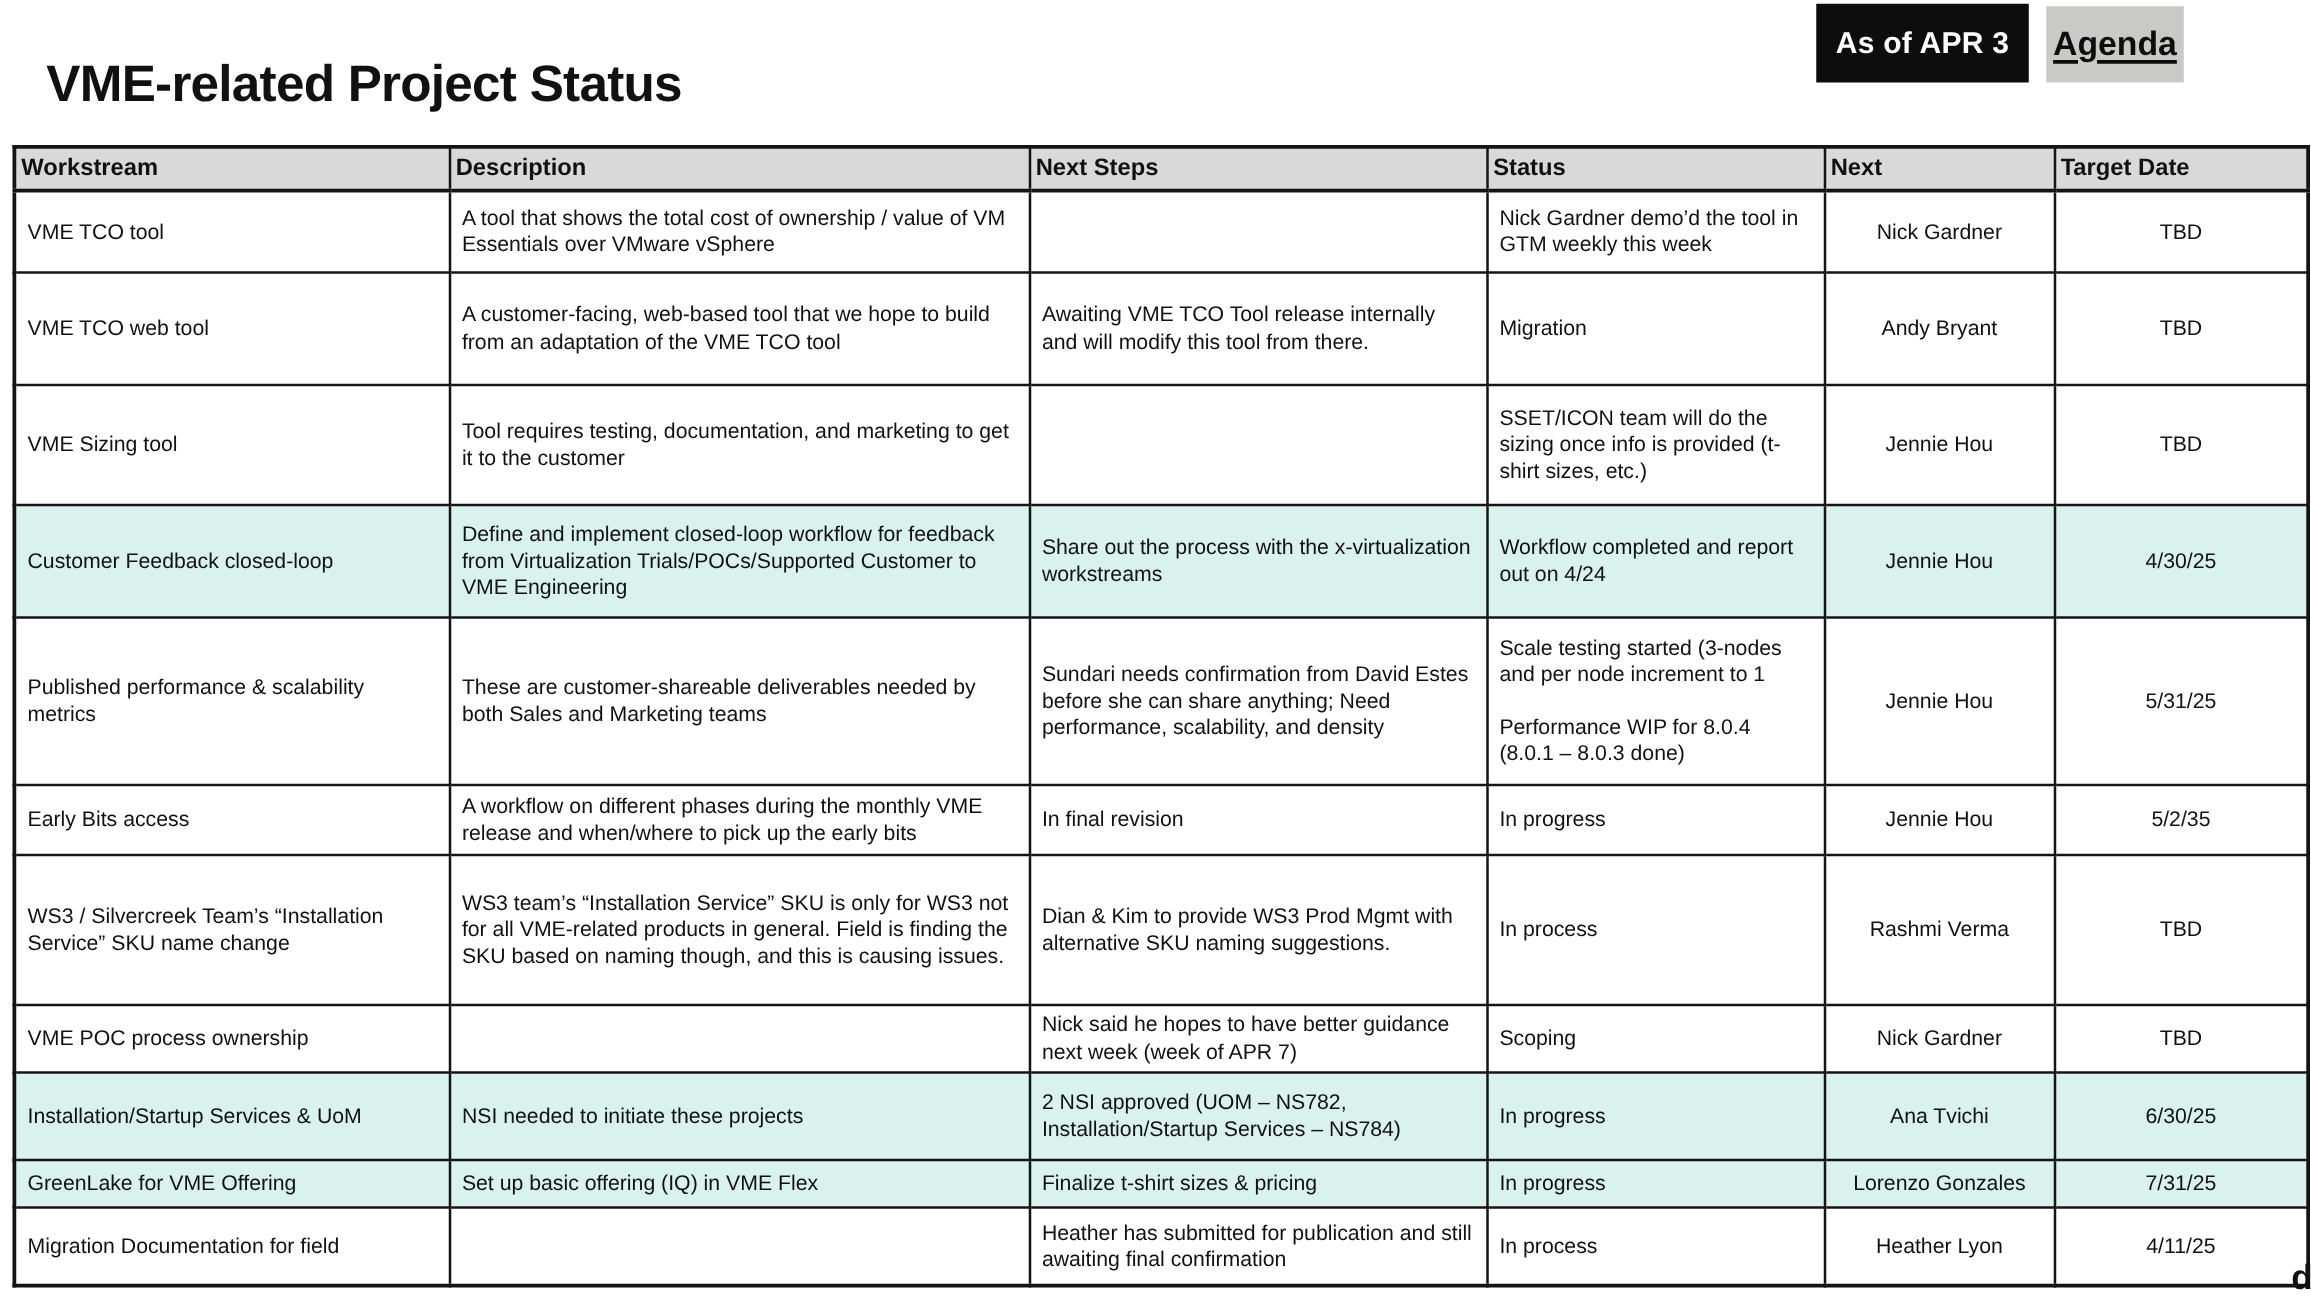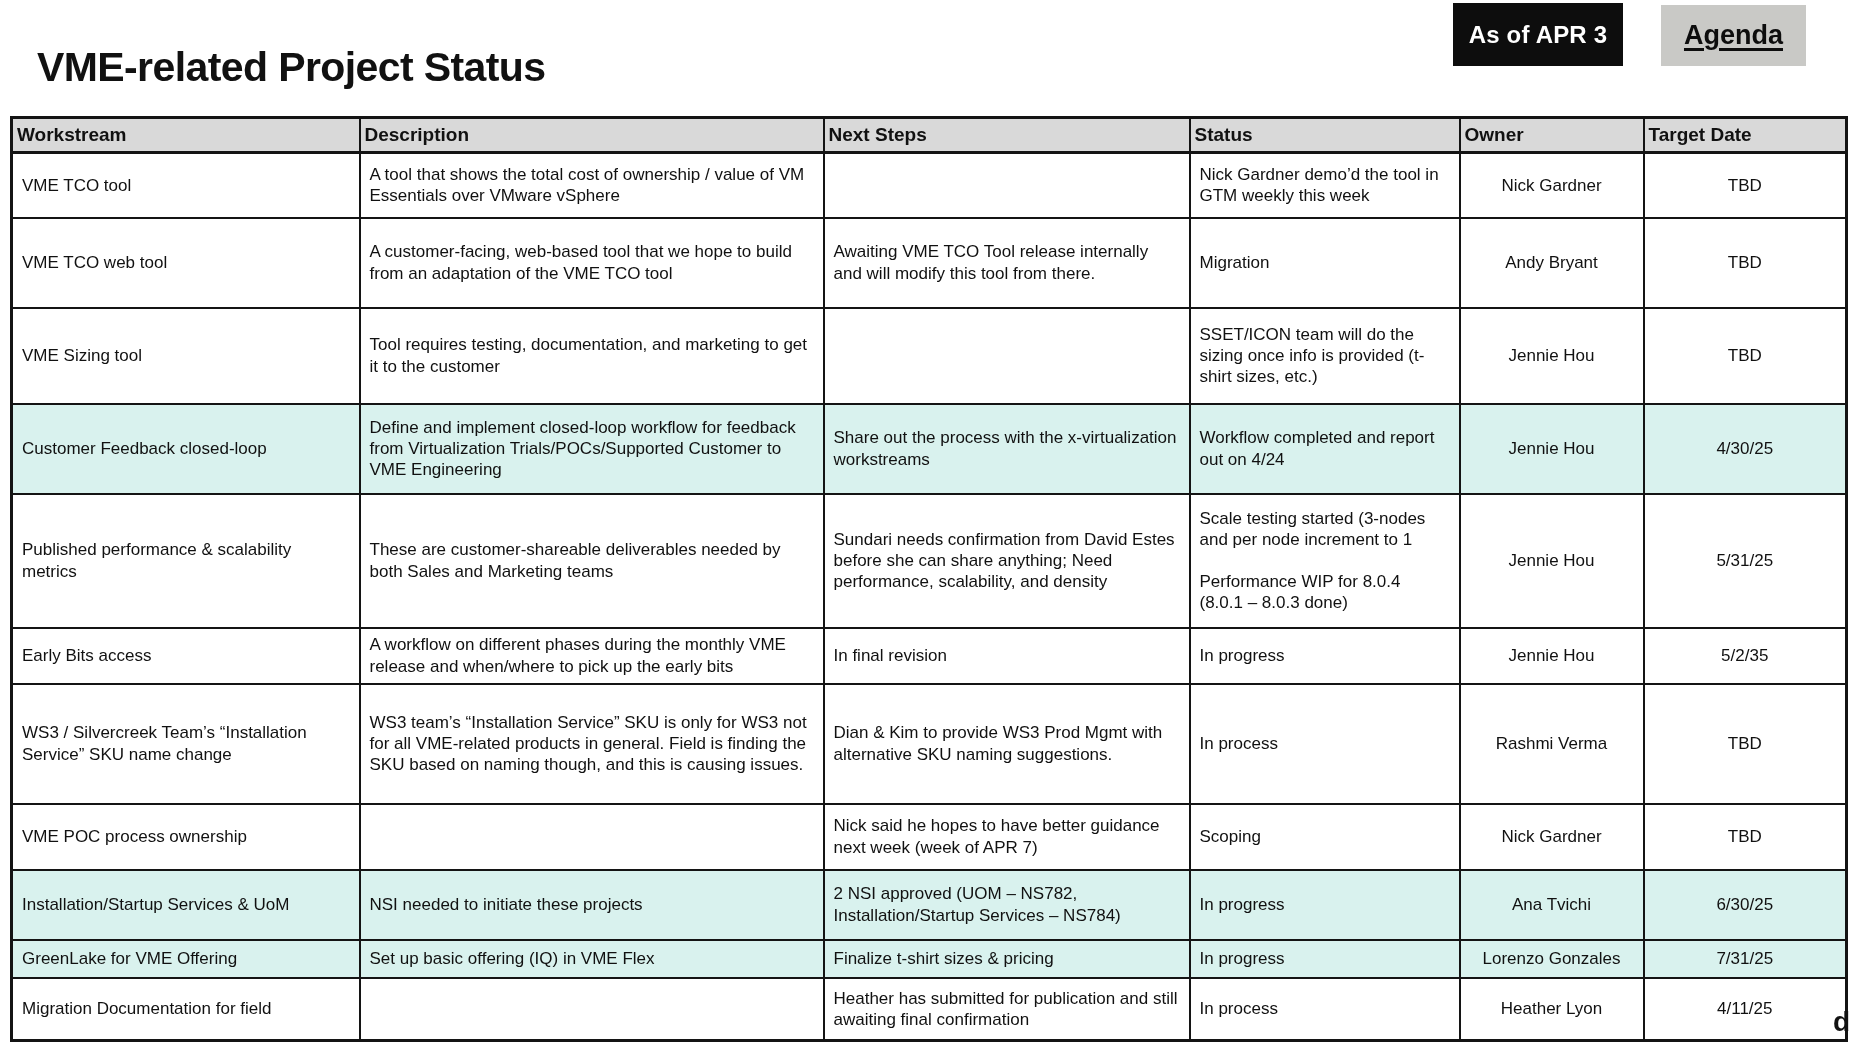--- a/index.html
+++ b/index.html
@@ -17,29 +17,28 @@
   
   .asof-badge {
     position:absolute; left:1453px; top:3px;
     width:170px; height:63px;
     background:#0d0d0d; color:#ffffff;
     display:flex; align-items:center; justify-content:center;
     font-size:24px; font-weight:700; letter-spacing:0.2px;
   }
   .agenda-btn {
     position:absolute; left:1637px; top:5px;
-    width:145px; height:61px;
+    width:110px; height:61px;
     background:#c9c9c6; color:#0d0d0d;
     display:flex; align-items:center; justify-content:center;
     font-size:27px; font-weight:800;
     text-decoration:underline;
     text-decoration-thickness:3px;
     text-underline-offset:4px;
     cursor:pointer;
-    margin-left:24px;
   }
 
   
   .slide-title {
     position:absolute; left:37px; top:44px;
     font-size:41px; font-weight:800; color:#111111;
     letter-spacing:-0.6px;
     white-space:nowrap;
   }
 
@@ -74,21 +73,21 @@
   tr.hl td { background:#d9f2ee; }
 
   
   tbody tr:nth-child(1)  { height:65px; }
   tbody tr:nth-child(2)  { height:90px; }
   tbody tr:nth-child(3)  { height:96px; }
   tbody tr:nth-child(4)  { height:90px; }
   tbody tr:nth-child(5)  { height:134px; }
   tbody tr:nth-child(6)  { height:56px; }
   tbody tr:nth-child(7)  { height:120px; }
-  tbody tr:nth-child(8)  { height:66px; }
+  tbody tr:nth-child(8)  { height:54px; }
   tbody tr:nth-child(9)  { height:70px; }
   tbody tr:nth-child(10) { height:38px; }
   tbody tr:nth-child(11) { height:63px; }
 
   
   .sq {
     text-decoration-style:wavy;
     text-decoration-color:#e03c31;
     text-decoration-thickness:1px;
     text-underline-offset:3px;
@@ -119,21 +118,21 @@
       <col style="width:270px">
       <col style="width:184px">
       <col style="width:203px">
     </colgroup>
     <thead>
       <tr id="header-row">
           <th>Workstream</th>
           <th>Description</th>
           <th>Next Steps</th>
           <th>Status</th>
-          <th>Owner</th>
+          <th>Next</th>
           <th>Target Date</th>
         </tr>
     </thead>
     <tbody id="table-body">
         <tr>
           <td class="c-workstream">VME TCO tool</td>
           <td class="c-description">A tool that shows the total cost of ownership / value of VM Essentials over VMware vSphere</td>
           <td class="c-next-steps"></td>
           <td class="c-status">Nick Gardner <span class="sq">demo’d</span> the tool in GTM weekly this week</td>
           <td class="c-owner">Nick Gardner</td>

